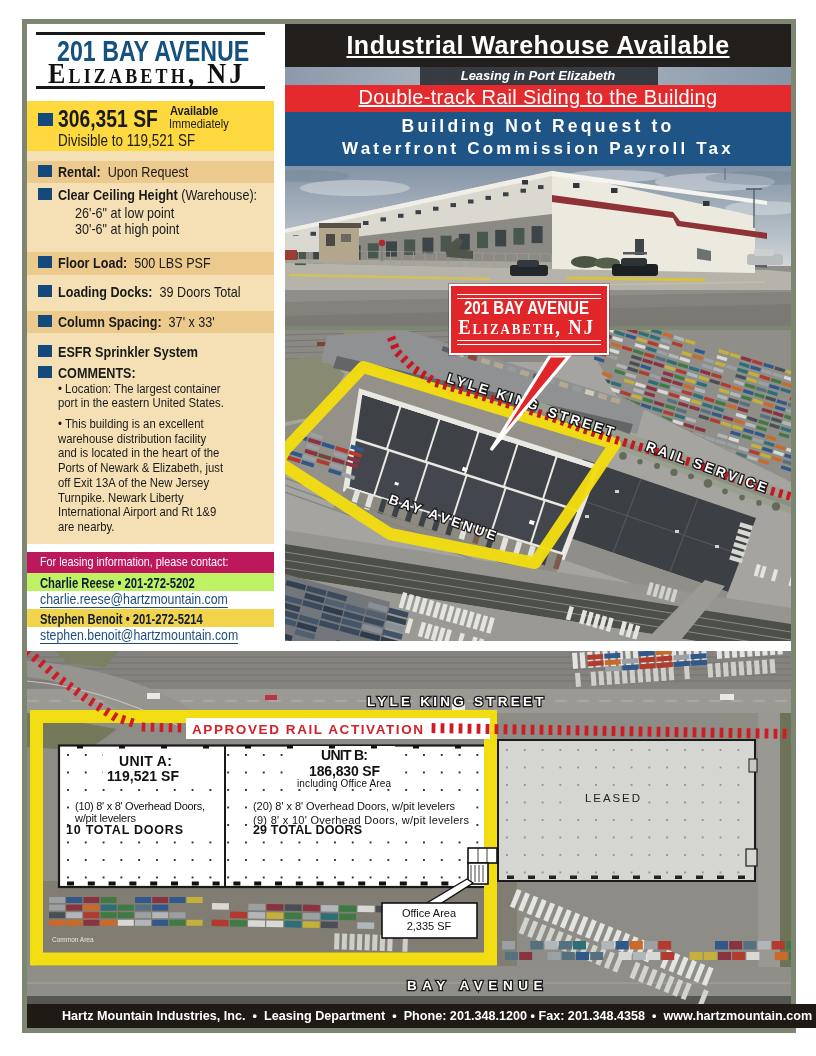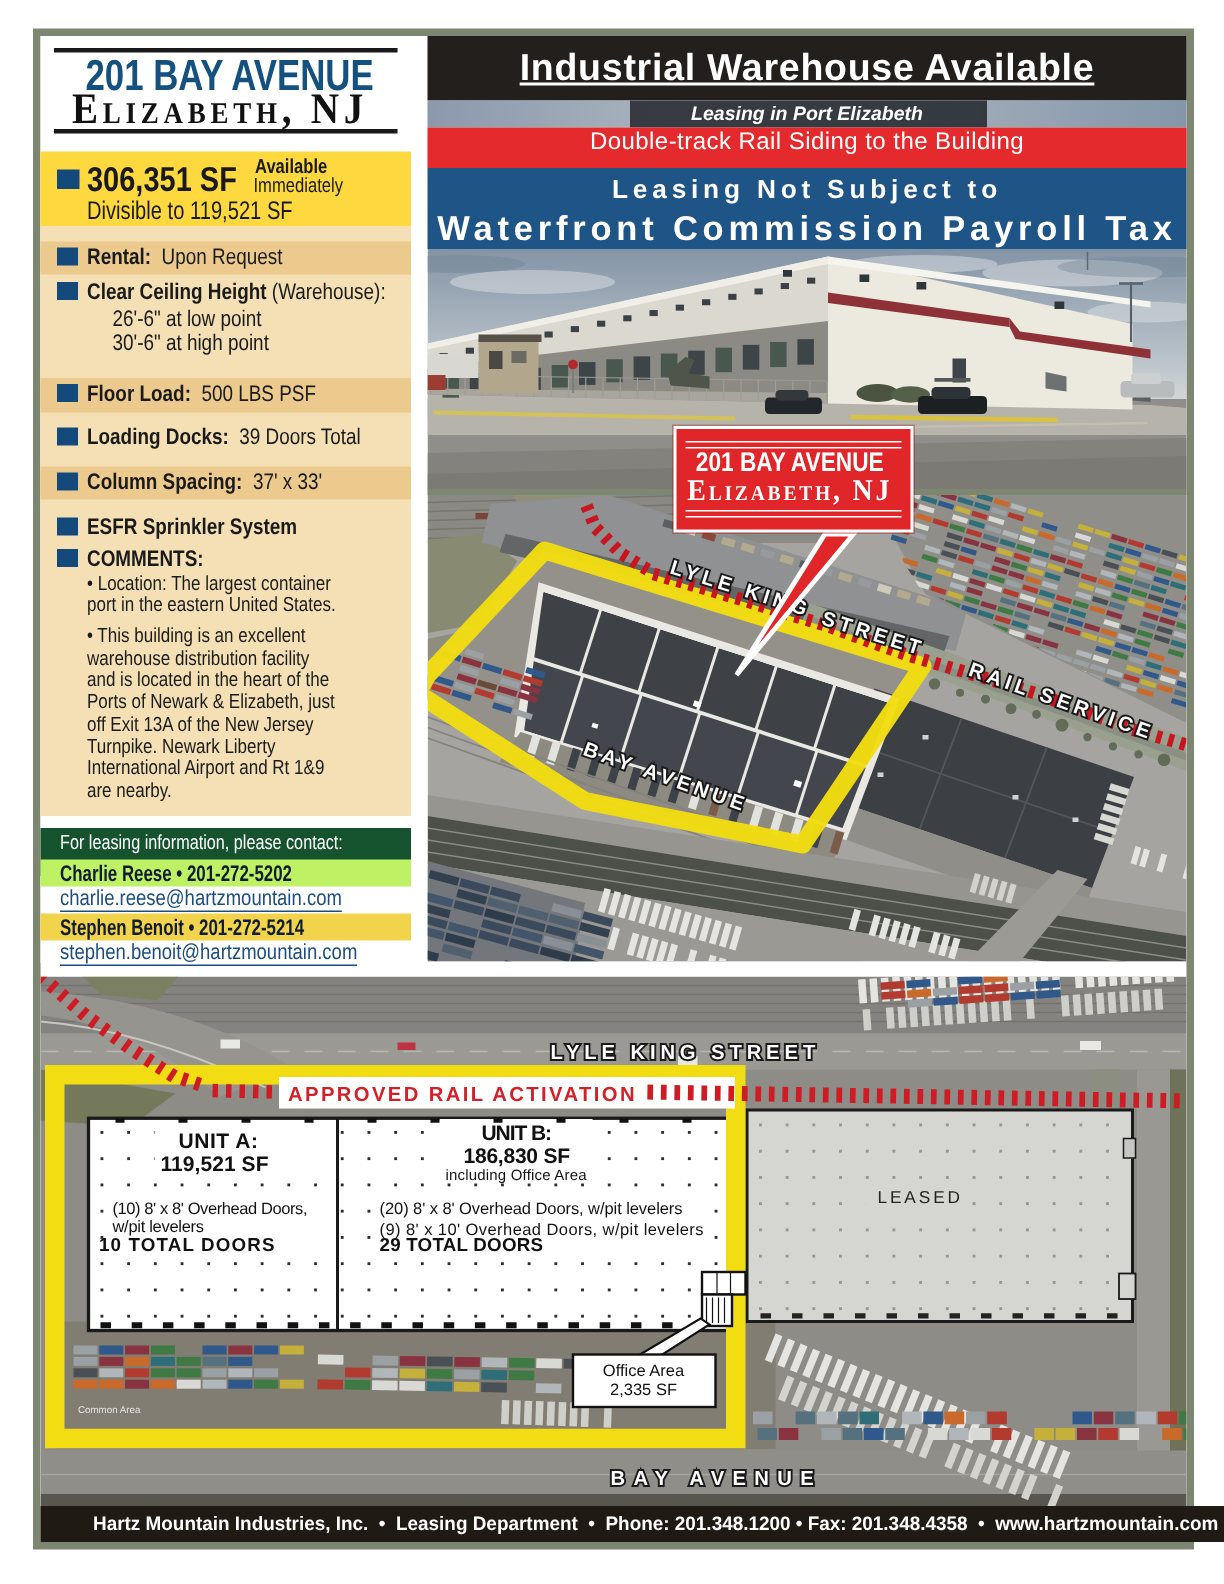--- a/index.html
+++ b/index.html
@@ -45,21 +45,21 @@
     <div class="a" style="left:31px;top:259px;font-size:15px;font-weight:normal;color:#1a1a1a;transform:scaleX(0.84);transform-origin:0 0;white-space:nowrap;"><b>Loading Docks:</b>&nbsp; 39 Doors Total</div>
     <div class="a" style="left:11px;top:291px;width:14px;height:12px;background:#14497c;"></div>
     <div class="a" style="left:31px;top:289px;font-size:15px;font-weight:normal;color:#1a1a1a;transform:scaleX(0.84);transform-origin:0 0;white-space:nowrap;"><b>Column Spacing:</b>&nbsp; 37' x 33'</div>
     <div class="a" style="left:11px;top:321px;width:14px;height:12px;background:#14497c;"></div>
     <div class="a" style="left:31px;top:319px;font-size:15px;font-weight:normal;color:#1a1a1a;transform:scaleX(0.84);transform-origin:0 0;white-space:nowrap;"><b>ESFR Sprinkler System</b></div>
     <div class="a" style="left:11px;top:342px;width:14px;height:12px;background:#14497c;"></div>
     <div class="a" style="left:31px;top:340px;font-size:15px;font-weight:normal;color:#1a1a1a;transform:scaleX(0.84);transform-origin:0 0;white-space:nowrap;"><b>COMMENTS:</b></div>
     <div class="a" style="left:31px;top:358px;width:260px;font-size:13.5px;color:#1a1a1a;line-height:14.3px;transform:scaleX(0.84);transform-origin:0 0;">• Location: The largest container<br>port in the eastern United States.</div>
     <div class="a" style="left:31px;top:393px;width:260px;font-size:13.5px;color:#1a1a1a;line-height:14.7px;transform:scaleX(0.84);transform-origin:0 0;">• This building is an excellent<br>warehouse distribution facility<br>and is located in the heart of the<br>Ports of Newark &amp; Elizabeth, just<br>off Exit 13A of the New Jersey<br>Turnpike. Newark Liberty<br>International Airport and Rt 1&amp;9<br>are nearby.</div>
 
-  <div class="a" style="left:0;top:528px;width:247px;height:32px;background:#14532d;">
+  <div class="a" style="left:0;top:528px;width:247px;height:32px;background:#be185d;">
     <div class="a" style="left:13px;top:2px;font-size:13.5px;color:#fff;transform:scaleX(0.80);transform-origin:0 0;white-space:nowrap;">For leasing information, please contact:</div>
   </div>
 
   <div class="a" style="left:0;top:549px;width:247px;height:18px;background:#bef264;">
     <div class="a" style="left:13px;top:1px;font-size:15px;font-weight:bold;color:#101c33;transform:scaleX(0.75);transform-origin:0 0;white-space:nowrap;">Charlie Reese • 201-272-5202</div>
   </div>
   <div class="a" style="left:13px;top:567px;font-size:14.5px;color:#1d4d7f;transform:scaleX(0.85);transform-origin:0 0;white-space:nowrap;border-bottom:1.5px solid #1d4d7f;padding-bottom:0px;">charlie.reese@hartzmountain.com</div>
 
   <div class="a" style="left:0;top:585px;width:247px;height:18px;background:#f2d34c;">
     <div class="a" style="left:13px;top:1px;font-size:15px;font-weight:bold;color:#101c33;transform:scaleX(0.75);transform-origin:0 0;white-space:nowrap;">Stephen Benoit • 201-272-5214</div>
@@ -70,26 +70,26 @@
 <div class="a" style="left:285px;top:24px;width:506px;height:43px;background:#231f1c;">
   <div style="text-align:center;color:#fff;font-size:25px;font-weight:bold;margin-top:7px;letter-spacing:0.5px;text-decoration:underline;">Industrial Warehouse Available</div>
 </div>
 
 <div class="a" style="left:285px;top:67px;width:506px;height:18px;background:linear-gradient(90deg,#8b99ab,#a8b2bd 30%,#9fabb8 70%,#8496a8);">
   <div class="a" style="left:135px;top:0;width:238px;height:18px;background:rgba(12,14,18,0.72);"></div>
   <div class="a" style="left:0;top:1px;width:506px;text-align:center;color:#fff;font-size:13px;font-weight:bold;font-style:italic;">Leasing in Port Elizabeth</div>
 </div>
 
 <div class="a" style="left:285px;top:85px;width:506px;height:27px;background:#e42a2c;">
-  <div style="text-align:center;color:#fff;font-size:16px;margin-top:1px;letter-spacing:0.3px;">Double-track Rail Siding to the Building</div>
+  <div style="text-align:center;color:#fff;font-size:20px;margin-top:1px;letter-spacing:0.3px;text-decoration:underline;">Double-track Rail Siding to the Building</div>
 </div>
 
 <div class="a" style="left:285px;top:112px;width:506px;height:54px;background:#1e5586;color:#fff;font-weight:bold;">
-  <div style="text-align:center;font-size:17.5px;margin-top:4px;letter-spacing:3.2px;">Leasing Not Subject to</div>
-  <div style="text-align:center;font-size:23px;margin-top:2px;letter-spacing:3.2px;">Waterfront Commission Payroll Tax</div>
+  <div style="text-align:center;font-size:17.5px;margin-top:4px;letter-spacing:3.2px;">Building Not Request to</div>
+  <div style="text-align:center;font-size:17px;margin-top:2px;letter-spacing:3.2px;">Waterfront Commission Payroll Tax</div>
 </div>
 
 <div class="a" style="left:285px;top:166px;width:506px;height:160px;"><svg width="506" height="160" viewBox="0 0 506 160">
       <defs>
         <linearGradient id="sky" x1="0" y1="0" x2="0" y2="1">
           <stop offset="0" stop-color="#8494a6"></stop>
           <stop offset="0.55" stop-color="#b2bcc5"></stop>
           <stop offset="0.85" stop-color="#cfd4d6"></stop>
           <stop offset="1" stop-color="#d9dbda"></stop>
         </linearGradient>

